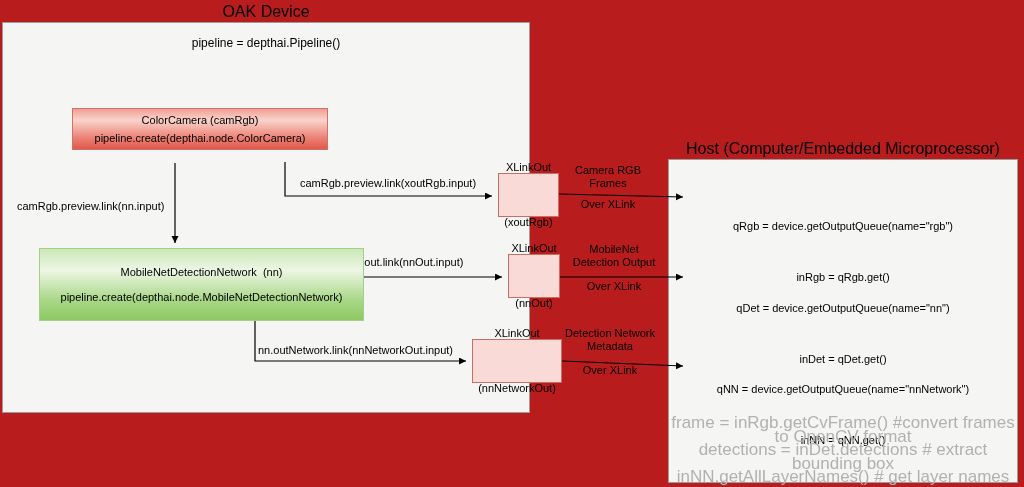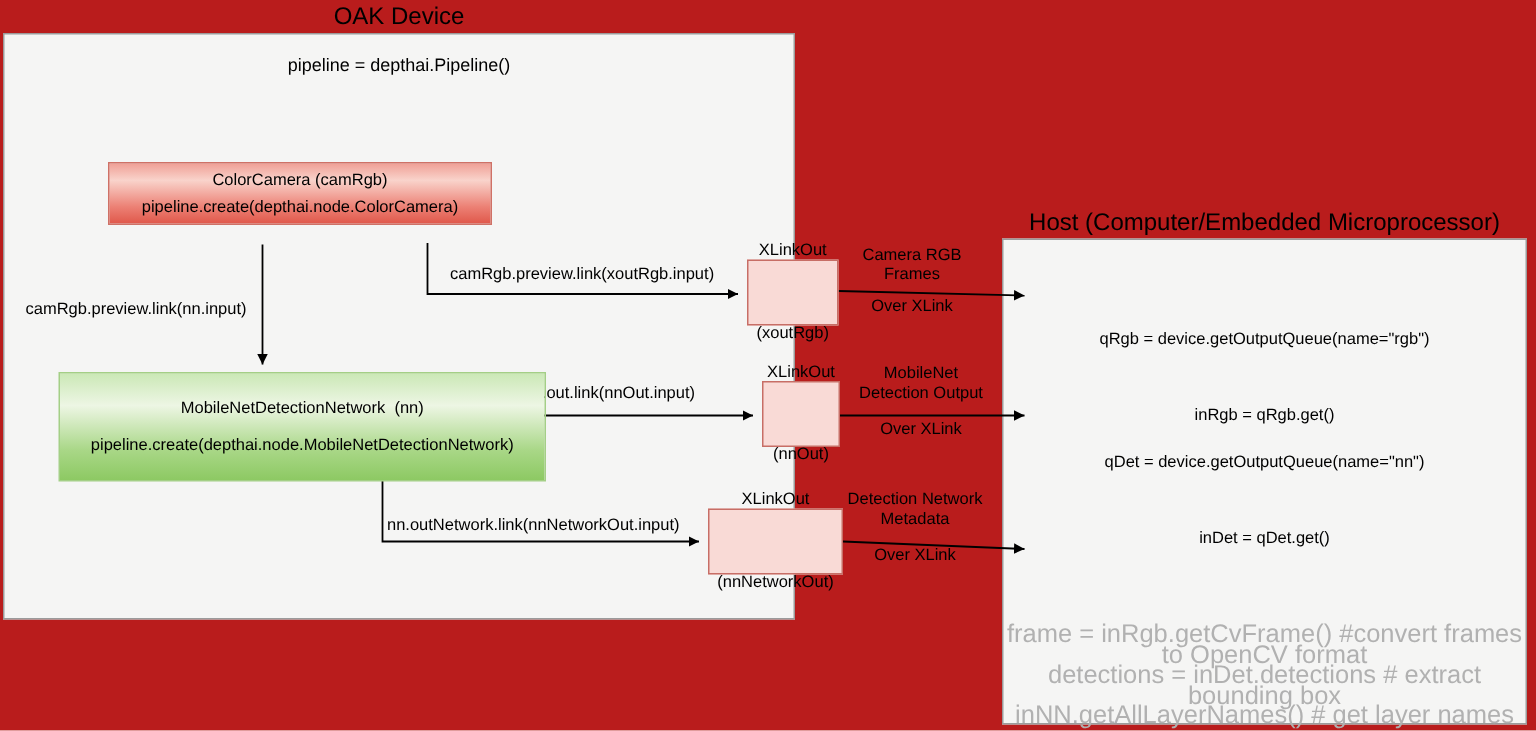--- a/index.html
+++ b/index.html
@@ -118,20 +118,24 @@
   <div class="xlink-group" style="left:554px;top:364px;width:112px;">Over XLink</div>
 
   <div class="host-code" style="left:672px;top:184px;width:342px;">
     <div>qRgb = device.getOutputQueue(name="rgb")</div>
     <div>inRgb = qRgb.get()</div>
   </div>
   <div class="host-code" style="left:672px;top:266px;width:342px;">
     <div>qDet = device.getOutputQueue(name="nn")</div>
     <div>inDet = qDet.get()</div>
   </div>
+  <div class="host-code" style="left:672px;top:347px;width:342px;">
+    <div>qNN = device.getOutputQueue(name="nnNetwork")</div>
+    <div>inNN = qNN.get()</div>
+  </div>
 
   <div class="comments" style="left:668px;top:416px;width:350px;">
     <div>frame = inRgb.getCvFrame() #convert frames to OpenCV format</div>
     <div>detections = inDet.detections # extract bounding box</div>
     <div>inNN.getAllLayerNames() # get layer names</div>
   </div>
 
 </div>
 
 </body></html>

